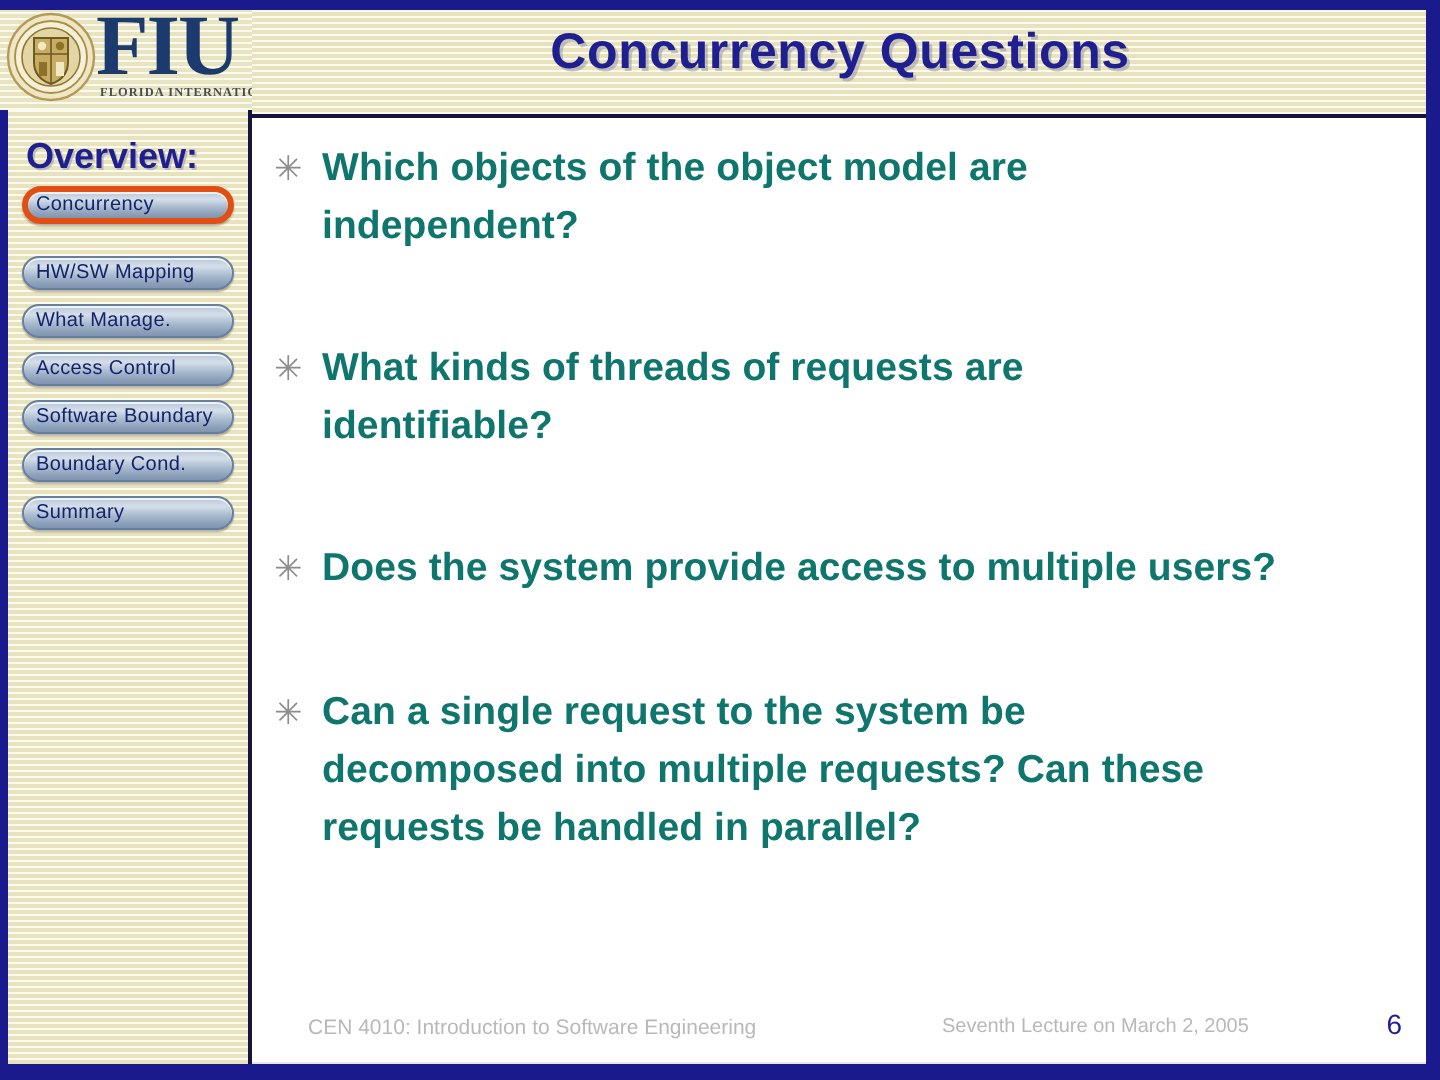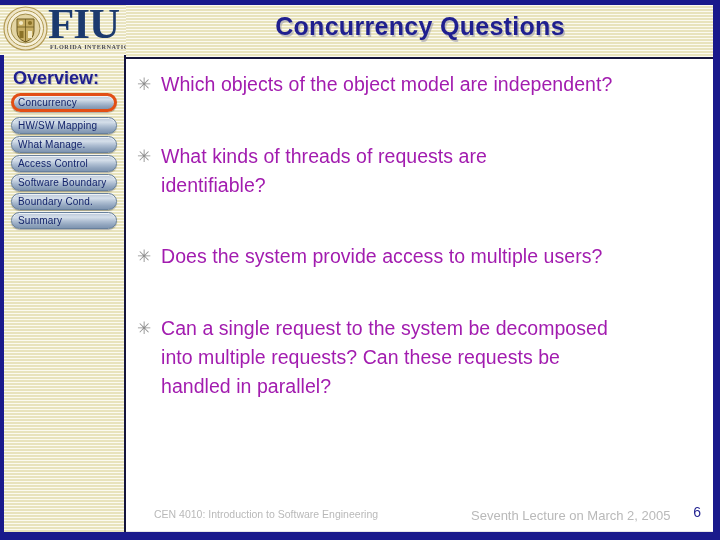--- a/index.html
+++ b/index.html
@@ -158,21 +158,21 @@
 
   .nav-list {
     position: absolute;
     left: 11px; top: 38px;
     width: 108px;
   }
   .nav-btn {
     position: relative;
     width: 106px;
     height: 17px;
-    margin-bottom: 2px;
+    margin-bottom: 7px;
     border-radius: 9px;
     background: linear-gradient(to bottom,
        #b9c6d8 0%, #d5dfea 28%, #aebed2 55%, #90a4bd 80%, #7f95b1 100%);
     border: 1px solid #5b7falpha;
     border: 1px solid #67809d;
     box-sizing: border-box;
     box-shadow: inset 0 1px 0 rgba(255,255,255,0.75),
                 0 1px 1px rgba(0,0,0,0.3);
     overflow: hidden;
   }
@@ -182,21 +182,21 @@
     font-size: 10px;
     color: #14246b;
     line-height: 14px;
     letter-spacing: 0.2px;
     white-space: nowrap;
   }
   .nav-btn.active {
     border: 3px solid #e24f15;
     border-radius: 11px;
     height: 19px;
-    margin-bottom: 5px;
+    margin-bottom: 16px;
   }
   .nav-btn.active .nav-label {
     left: 4px; top: 0px;
   }
 
   
   #content {
     position: absolute;
     left: 135px; top: 70px;
     width: 560px;
@@ -214,23 +214,24 @@
     font-size: 17px;
     color: #8d8d8d;
     line-height: 30px;
     text-align: left;
     padding-left: 2px;
     box-sizing: border-box;
   }
   .bullet-text {
     flex: 1 1 auto;
     font-size: 19.5px;
-    color: #a21caf;
+    color: #0f766e;
     line-height: 29px;
     letter-spacing: 0.05px;
+    font-weight: bold;
   }
   .b0 { margin-bottom: 42px; }
   .b1 { margin-bottom: 42px; }
   .b2 { margin-bottom: 42px; }
   .b3 { margin-bottom: 0; }
   .bullet-text.w1 { max-width: 455px; }
   .bullet-text.w2 { max-width: 420px; }
   .bullet-text.w3 { max-width: 500px; }
   .bullet-text.w4 { max-width: 470px; }
 
@@ -245,21 +246,21 @@
   #footer-course {
     position: absolute;
     left: 28px; top: 8px;
     font-size: 10.5px;
     color: #b9b9b9;
     white-space: nowrap;
   }
   #footer-lecture {
     position: absolute;
     left: 345px; top: 8px;
-    font-size: 13px;
+    font-size: 10px;
     color: #b9b9b9;
     white-space: nowrap;
   }
   #footer-pagenum {
     position: absolute;
     right: 12px; top: 4px;
     font-size: 14px;
     color: #1f1f8f;
   }
   #footer-sep {

